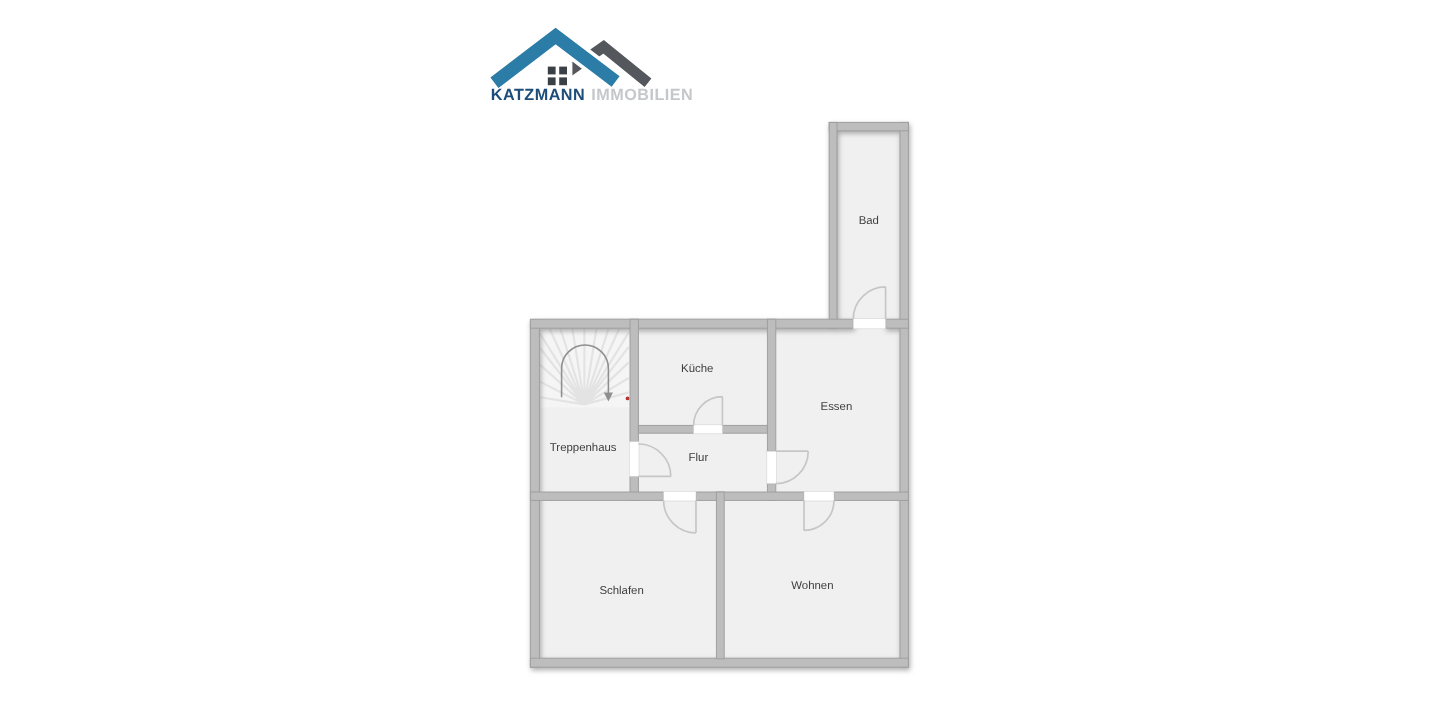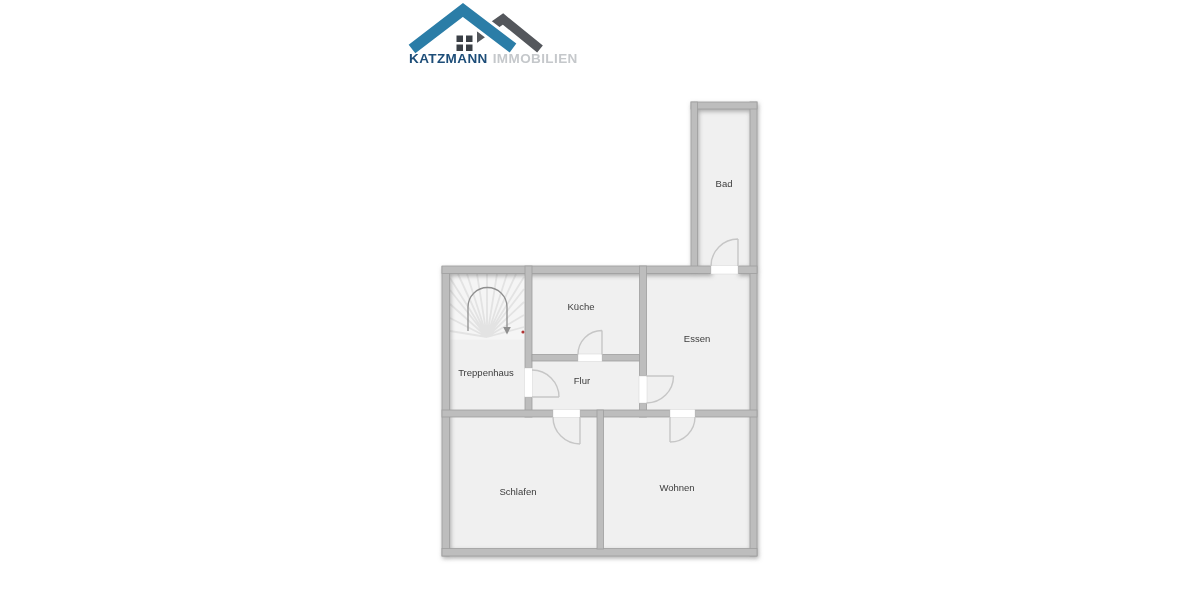--- a/index.html
+++ b/index.html
@@ -14,21 +14,21 @@
   #stage {
     position: relative;
     width: 1200px;
     height: 600px;
     background: #ffffff;
   }
   
   .logo-wrap {
     position: absolute;
     left: 400px;
-    top: 2px;
+    top: 22px;
     width: 170px;
     height: 70px;
   }
   .logo-text {
     position: absolute;
     left: 9px;
     top: 49px;
     white-space: nowrap;
     font-weight: bold;
     font-size: 13.5px;

